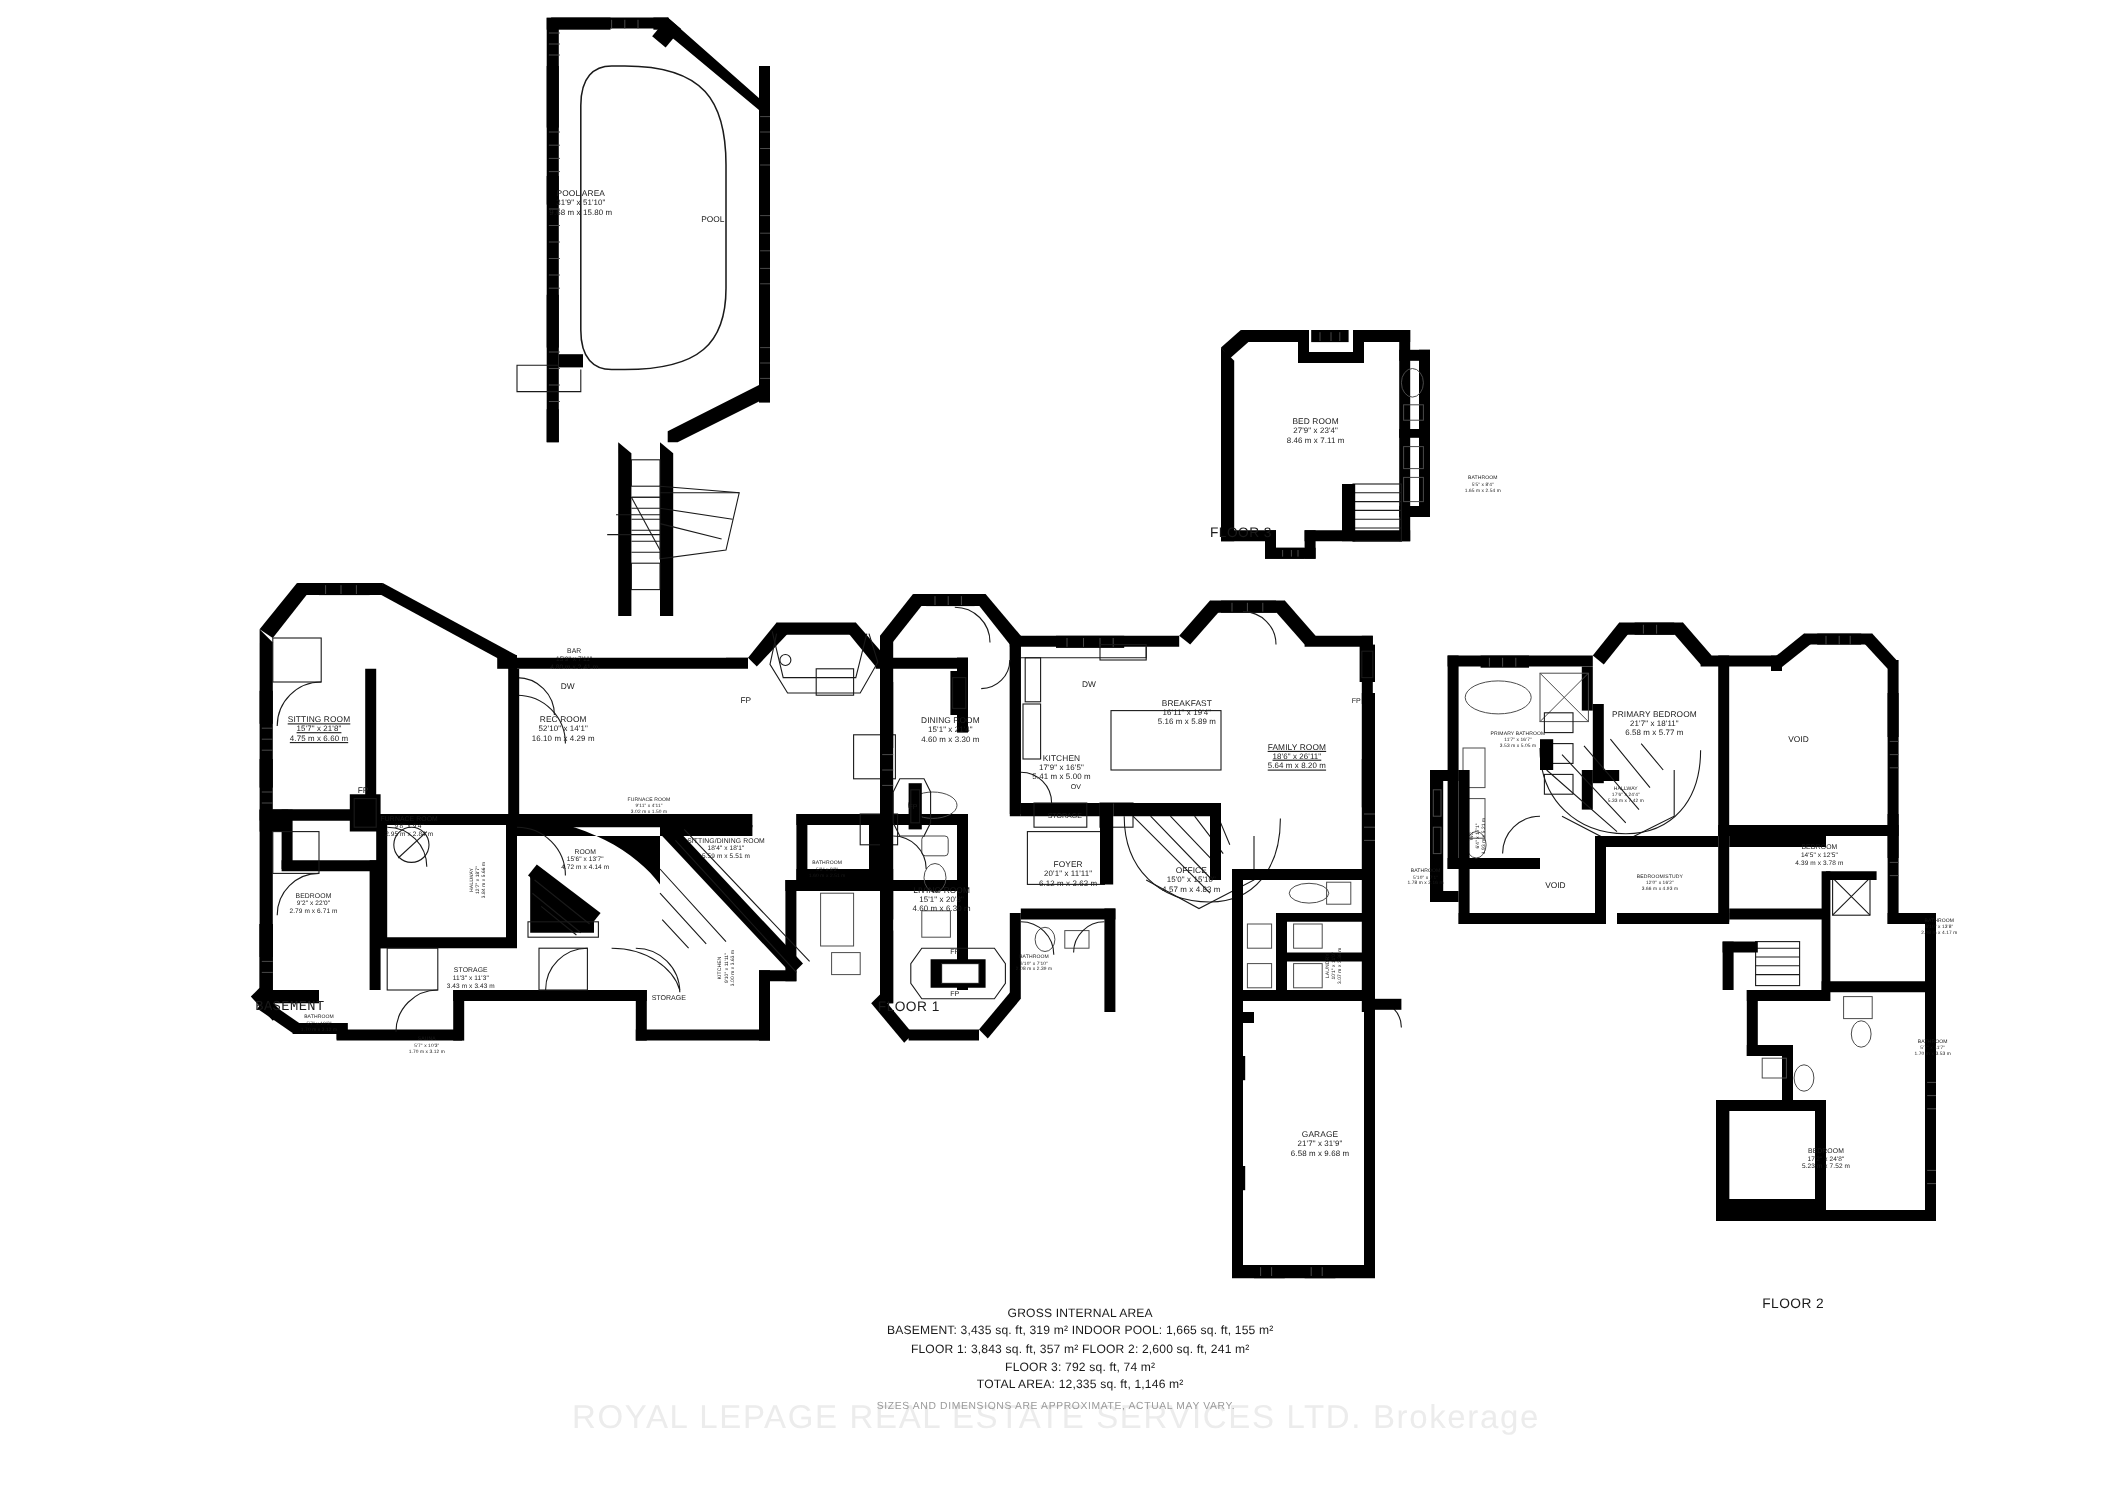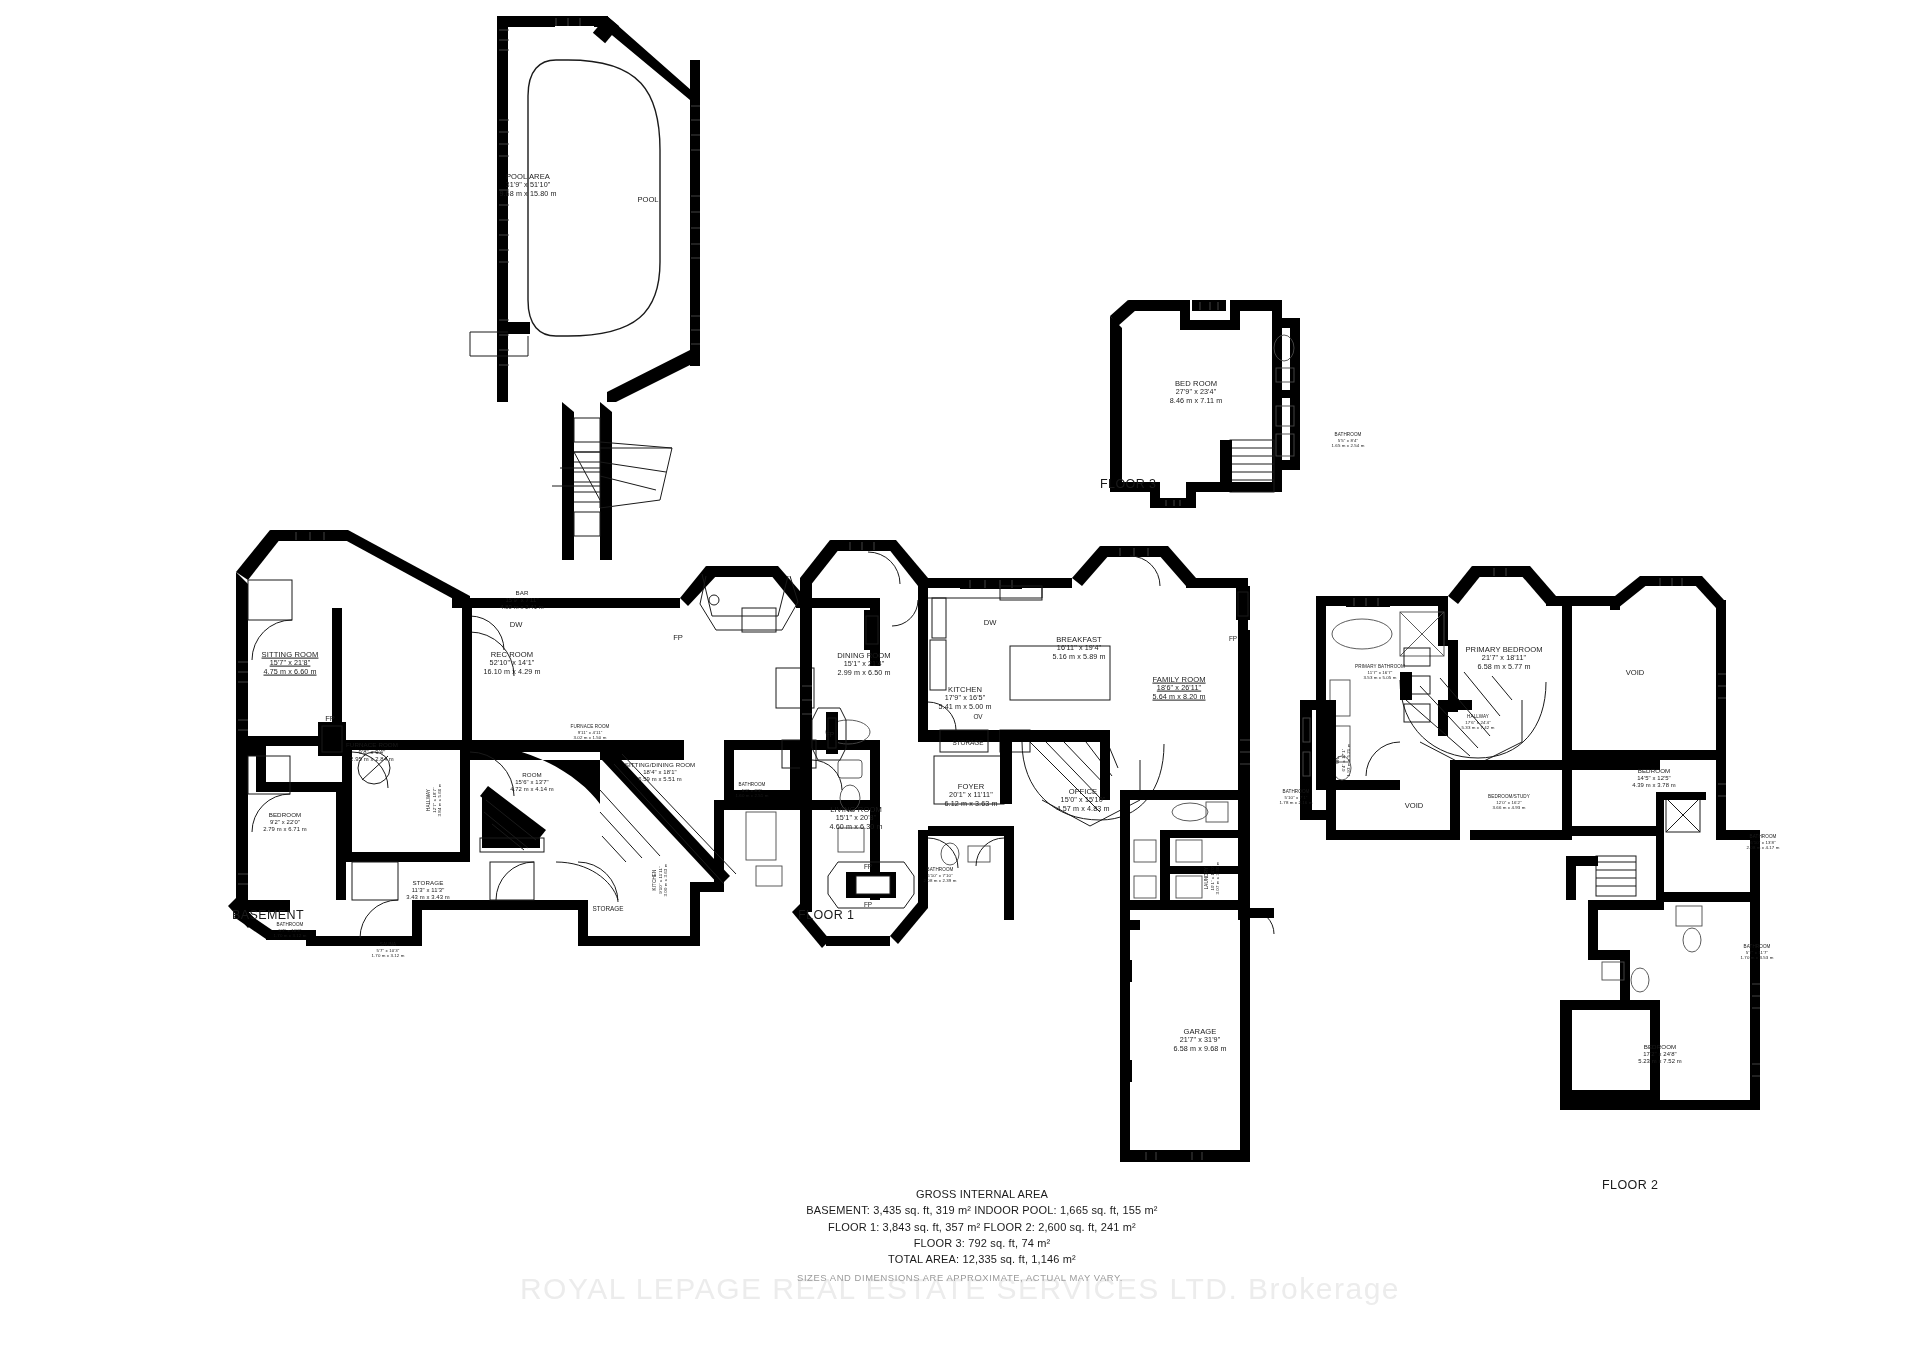--- a/index.html
+++ b/index.html
@@ -562,21 +562,21 @@
     </g>
 
     <g class="th">
       <rect x="1230" y="440" width="44" height="52"></rect>
       <path d="M1230,448 h44 M1230,456 h44 M1230,464 h44 M1230,472 h44 M1230,480 h44"></path>
     </g>
     <path class="w" d="M1220,440 L1232,440 L1232,492 L1220,492 Z"></path>
   </g>
 </svg>
 
-<div class="floorname" style="left:232px;top:915px;">BASEMENT</div>
+<div class="floorname" style="left:232px;top:915px;font-family:Liberation Mono, monospace;">BASEMENT</div>
 <div class="floorname" style="left:798px;top:915px;">FLOOR 1</div>
 <div class="floorname" style="left:1602px;top:1185px;">FLOOR 2</div>
 <div class="floorname" style="left:1100px;top:484px;">FLOOR 3</div>
 
 <div class="lbl" style="left:528px;top:185px;">
   <div class="nm">POOL AREA</div>
   <div class="d1">31'9" x 51'10"</div>
   <div class="d2">9.68 m x 15.80 m</div>
 </div>
 <div class="tag" style="left:648px;top:199px;">POOL</div>
@@ -652,21 +652,21 @@
   <div class="d1">5'3" x 8'3"</div>
   <div class="d2">1.60 m x 2.51 m</div>
 </div>
 <div class="tag" style="left:330px;top:718px;">FP</div>
 <div class="tag" style="left:678px;top:637px;">FP</div>
 <div class="tag" style="left:516px;top:624px;">DW</div>
 
 <div class="lbl" style="left:864px;top:664px;">
   <div class="nm">DINING ROOM</div>
   <div class="d1">15'1" x 21'4"</div>
-  <div class="d2">2.99 m x 6.50 m</div>
+  <div class="d2">4.60 m x 3.30 m</div>
 </div>
 <div class="lbl" style="left:965px;top:698px;">
   <div class="nm">KITCHEN</div>
   <div class="d1">17'9" x 16'5"</div>
   <div class="d2">5.41 m x 5.00 m</div>
 </div>
 <div class="lbl" style="left:1079px;top:648px;">
   <div class="nm">BREAKFAST</div>
   <div class="d1">16'11" x 19'4"</div>
   <div class="d2">5.16 m x 5.89 m</div>

